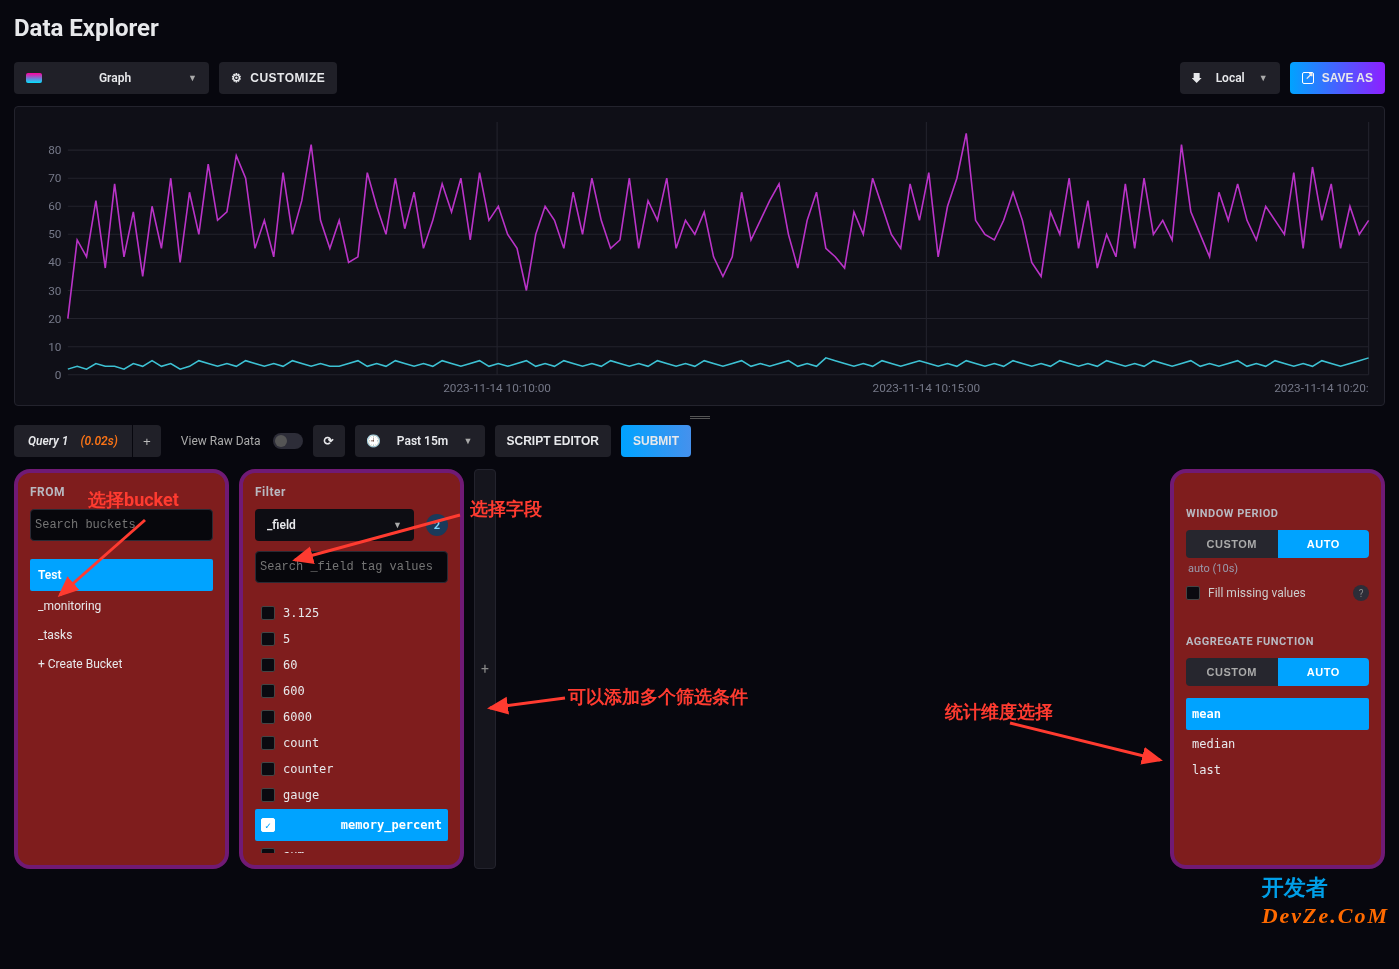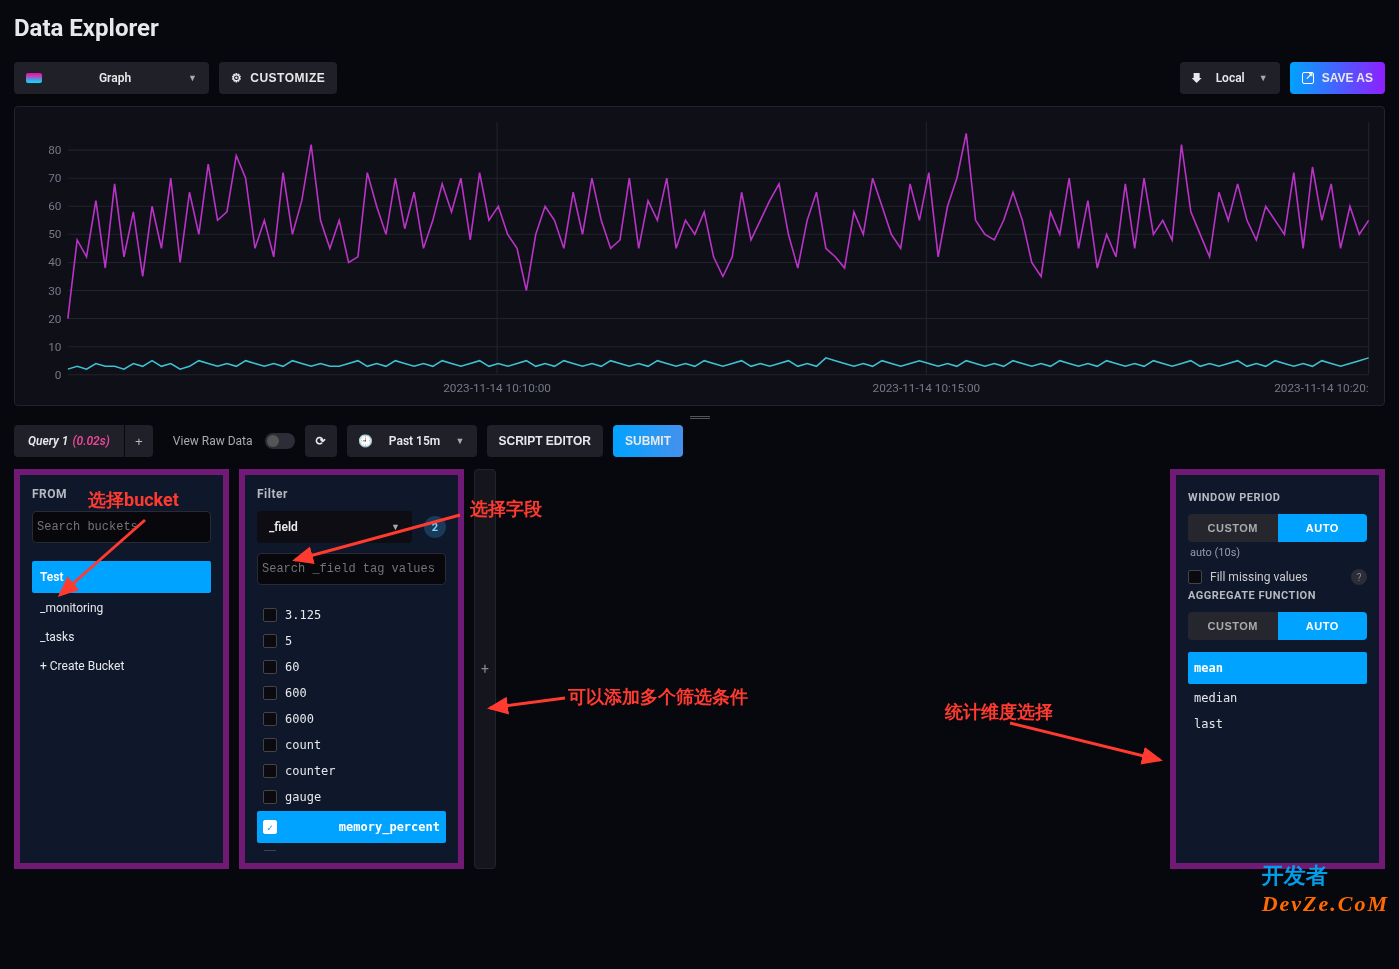--- a/index.html
+++ b/index.html
@@ -23,27 +23,27 @@
 .export-ic::after{content:"↗";position:absolute;top:-3px;right:-1px;font-size:10px;}
 .graph-ic{display:inline-block;width:16px;height:10px;background:linear-gradient(#ff00a0,#00e5ff);border-radius:2px;}
 .chart-panel { background:#0f0f17; border:1px solid #23232d; border-radius:4px; padding:10px 10px 5px 10px; height:300px; position:relative; margin-bottom:10px;}
 svg.chart { width:100%; height:100%; }
 .axis-txt { fill:#757888; font-size:11px; }
 .grid-line { stroke:#23232d; stroke-width:1; }
 .resize-handle{display:flex;justify-content:center;margin:6px 0;}
 .resize-handle span{width:20px;height:3px;border-top:1px solid #555;border-bottom:1px solid #555;}
 .query-row { display:flex; gap:10px; align-items:center; margin-bottom:12px;}
 .tab { background:#202028; border-radius:4px 0 0 4px; height:32px; display:flex; align-items:center; padding:0 14px; font-size:12px; font-weight:600;font-style:italic;}
-.tab .muted{color:#ec4899;margin-left:4px;}
+.tab .muted{color:#f97316;margin-left:12px;}
 .addtab{background:#202028;border-radius:0 4px 4px 0;height:32px;width:28px;border:none;color:#bbb;cursor:pointer;margin-left:-9px;}
 .raw-label{font-size:12px;color:#aaa;margin-right:2px;}
 .toggle{width:30px;height:16px;background:#2d2d38;border-radius:8px;position:relative;cursor:pointer;}
 .toggle::after{content:"";position:absolute;left:2px;top:2px;width:12px;height:12px;background:#555;border-radius:50%;}
 .builder{display:flex;gap:10px;height:400px;}
-.panel{background:#0f172a;border:6px solid #701a75;border-radius:0;padding:12px;display:flex;flex-direction:column;}
+.panel{background:#7f1d1d;border:4px solid #701a75;border-radius:16px;padding:12px;display:flex;flex-direction:column;}
 .panel.from{width:215px;}
 .panel.filter{width:225px;position:relative;}
 .panel-title{font-size:12px;font-weight:700;color:#b8b8c0;text-transform:uppercase;letter-spacing:0.5px;margin-bottom:10px;}
 .panel-title.small{text-transform:none;font-size:12px;}
 .srch{background:#07070c;border:1px solid #2a2a34;border-radius:4px;padding:8px 4px;color:#888;font-size:12px;width:100%;margin-bottom:6px;font-family:Liberation Mono, monospace;}
 .list{overflow-y:auto;flex:1;margin-top:12px;}
 .list-item{padding:7px 8px;font-size:12px;cursor:pointer;border-radius:2px;margin-bottom:1px;}
 .list-item.sel{background:#00a3ff;color:#fff;font-weight:600;}
 .chk-item{display:flex;align-items:center;gap:8px;padding:5px 6px;font-size:12px;cursor:pointer;border-radius:2px;margin-bottom:2px;}
 .chk-item.sel{background:#00a3ff;color:#fff;font-weight:600;}
@@ -53,28 +53,28 @@
 .badge{background:#1a3a5a;color:#7dd3fc;border-radius:50%;width:22px;height:22px;display:flex;align-items:center;justify-content:center;font-size:11px;font-weight:700;margin-left:6px;}
 .filter-head{display:flex;align-items:center;gap:6px;margin-bottom:10px;}
 .filter-head .sel{flex:1;background:#0d0d13;gap:48px;}
 .add-strip{width:22px;background:#15151d;border:1px solid #23232d;border-radius:4px;display:flex;align-items:center;justify-content:center;color:#888;cursor:pointer;font-size:14px;}
 .right-panel{width:215px;margin-left:auto;}
 .seg{display:flex;border-radius:4px;overflow:hidden;}
 .seg button{flex:1;border:none;padding:8px 0;font-size:11px;font-weight:700;cursor:pointer;letter-spacing:0.5px;}
 .seg .off{background:#26262e;color:#aaa;}
 .seg .on{background:#00a3ff;color:#fff;}
 .hint{font-size:11px;color:#9a9aac;padding:4px 2px 10px;}
-.chkline{display:flex;align-items:center;gap:8px;font-size:12px;color:#ccc;}
+.chkline{display:flex;align-items:center;gap:8px;font-size:12px;color:#ccc;margin-bottom:12px;}
 .qmark{margin-left:auto;width:16px;height:16px;border-radius:50%;background:#2d2d38;color:#888;display:flex;align-items:center;justify-content:center;font-size:10px;}
-.section-hdr{font-size:11px;font-weight:700;color:#b8b8c0;letter-spacing:0.5px;margin:4px 0 10px;}
+.section-hdr{font-size:11px;font-weight:700;color:#b8b8c0;letter-spacing:0.5px;margin:22px 0 10px;}
 .agg-item{padding:5px 6px;font-size:12px;font-family:monospace;cursor:pointer;border-radius:2px;margin-bottom:2px;}
 .agg-item.sel{background:#00a3ff;color:#fff;font-weight:600;}
 .anno{position:absolute;color:#ff3b30;font-weight:700;font-size:18px;pointer-events:none;z-index:50;}
 .arrow{position:absolute;pointer-events:none;z-index:49;}
-.watermark{position:absolute;right:10px;bottom:52px;z-index:60;font-family:serif;}
+.watermark{position:absolute;right:10px;bottom:40px;z-index:60;font-family:serif;}
 .watermark .l1{color:#009fe8;font-size:22px;font-weight:700;}
 .watermark .l2{color:#ff6a00;font-size:22px;font-weight:700;font-style:italic;letter-spacing:2px;}
 </style>
 </head>
 <body>
 
 <div class="page">
   <h1>Data Explorer</h1>
 
   <div class="toolbar">

